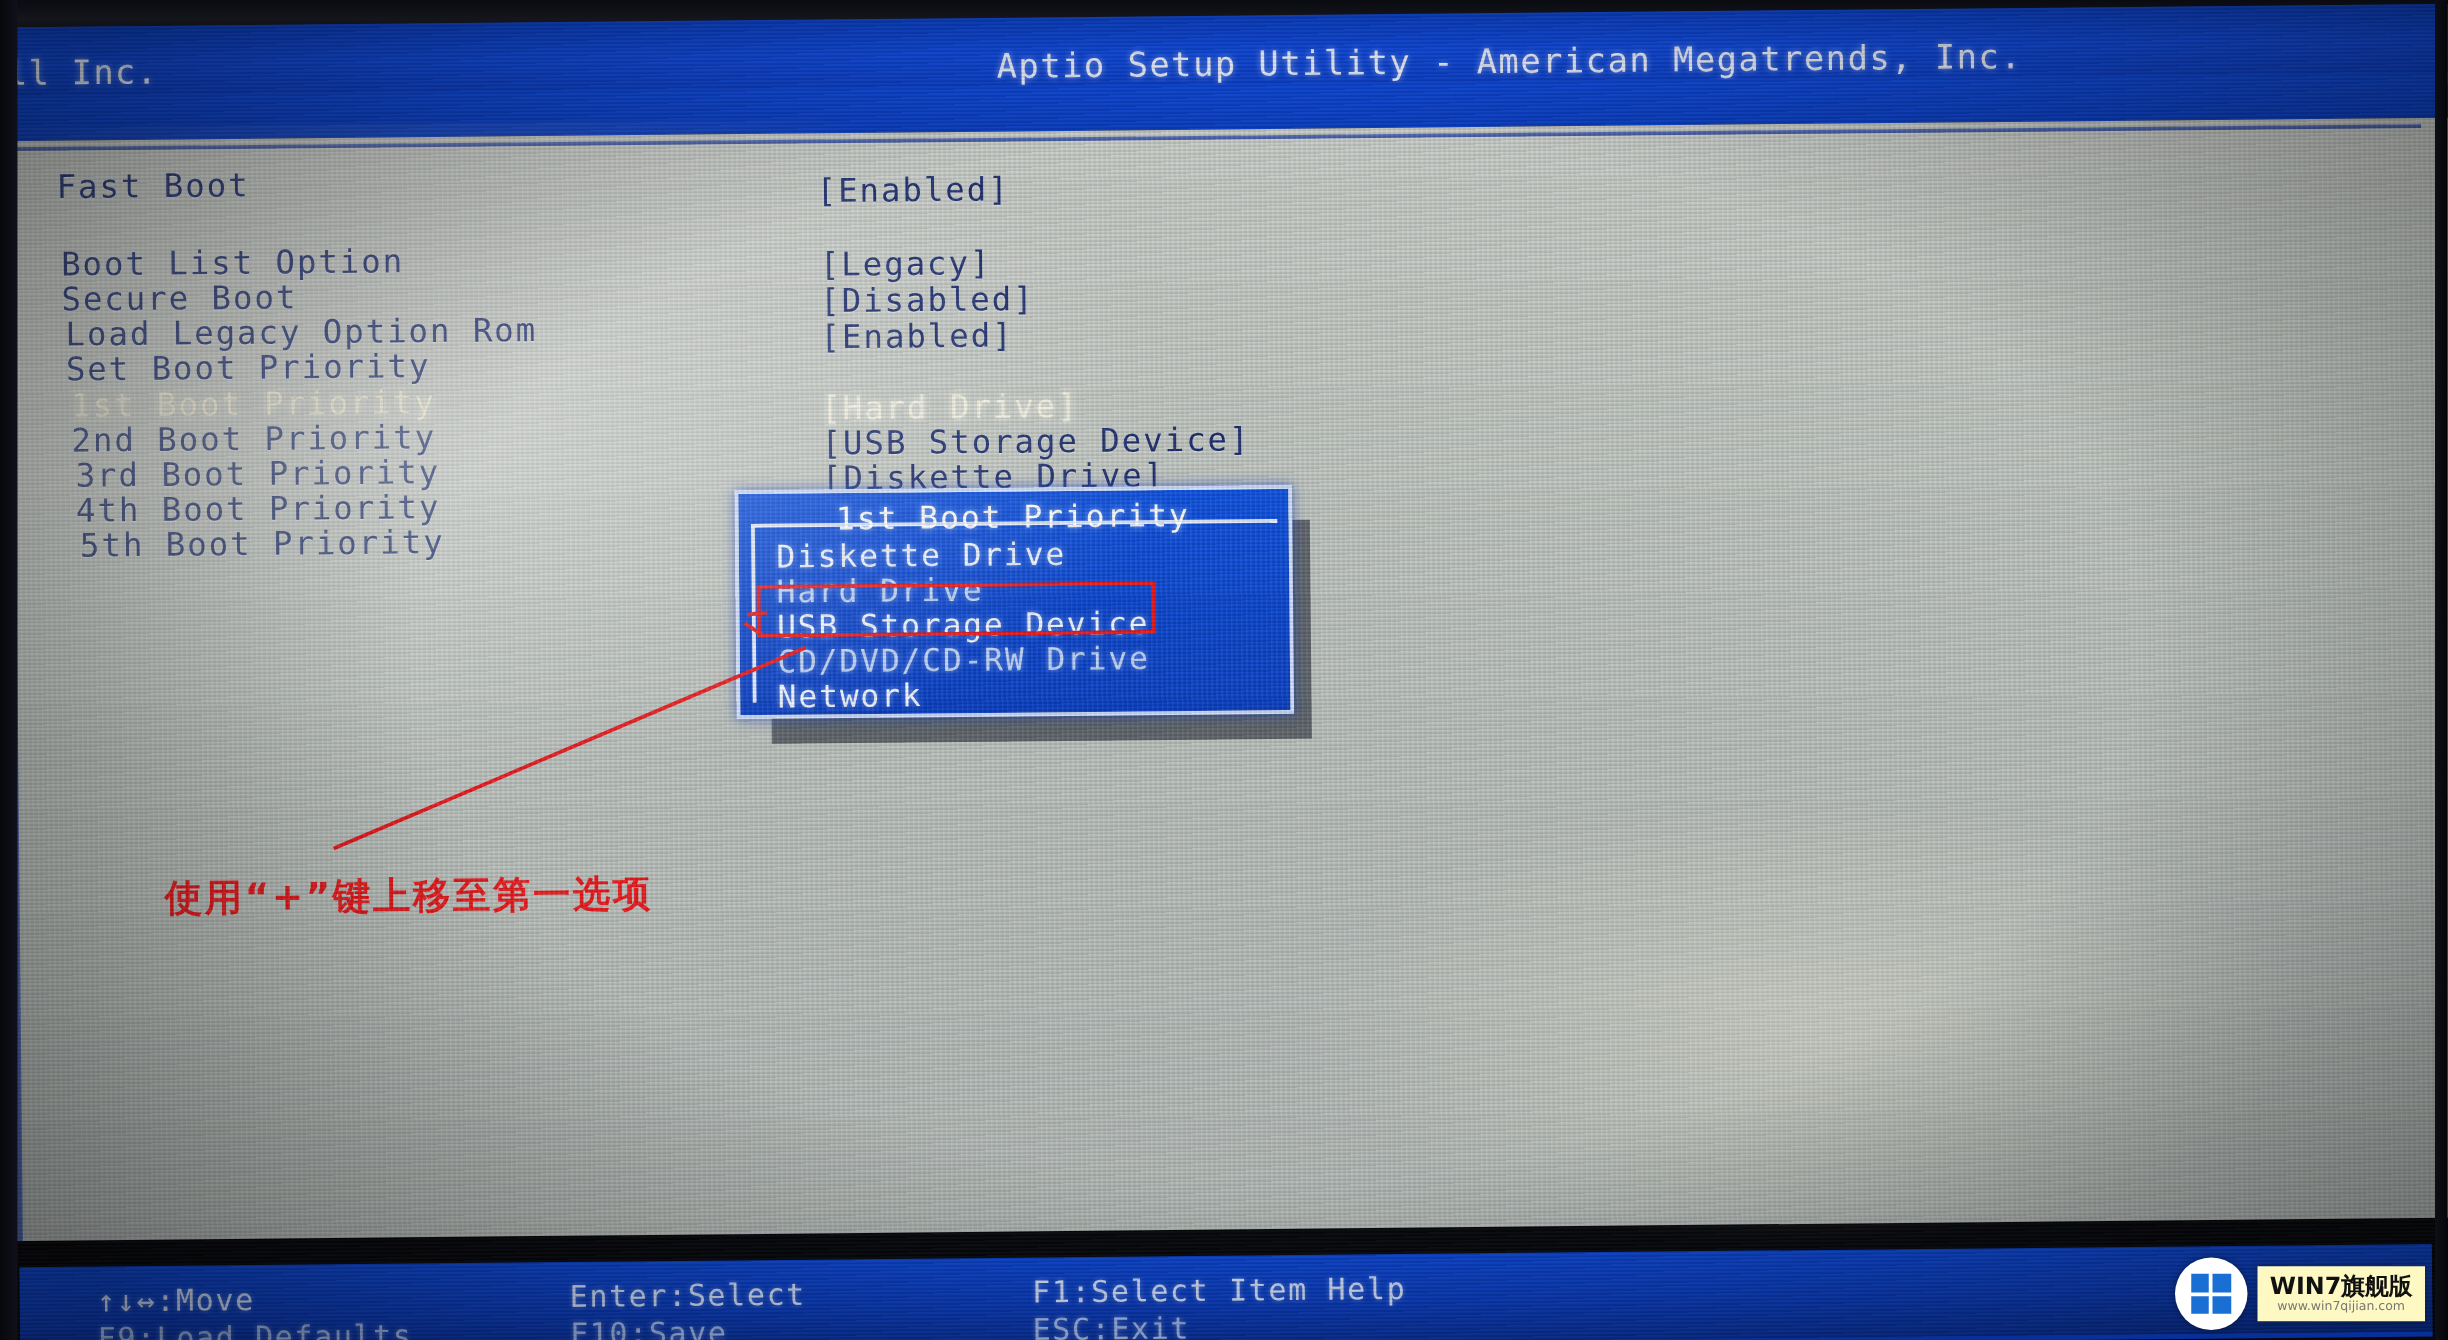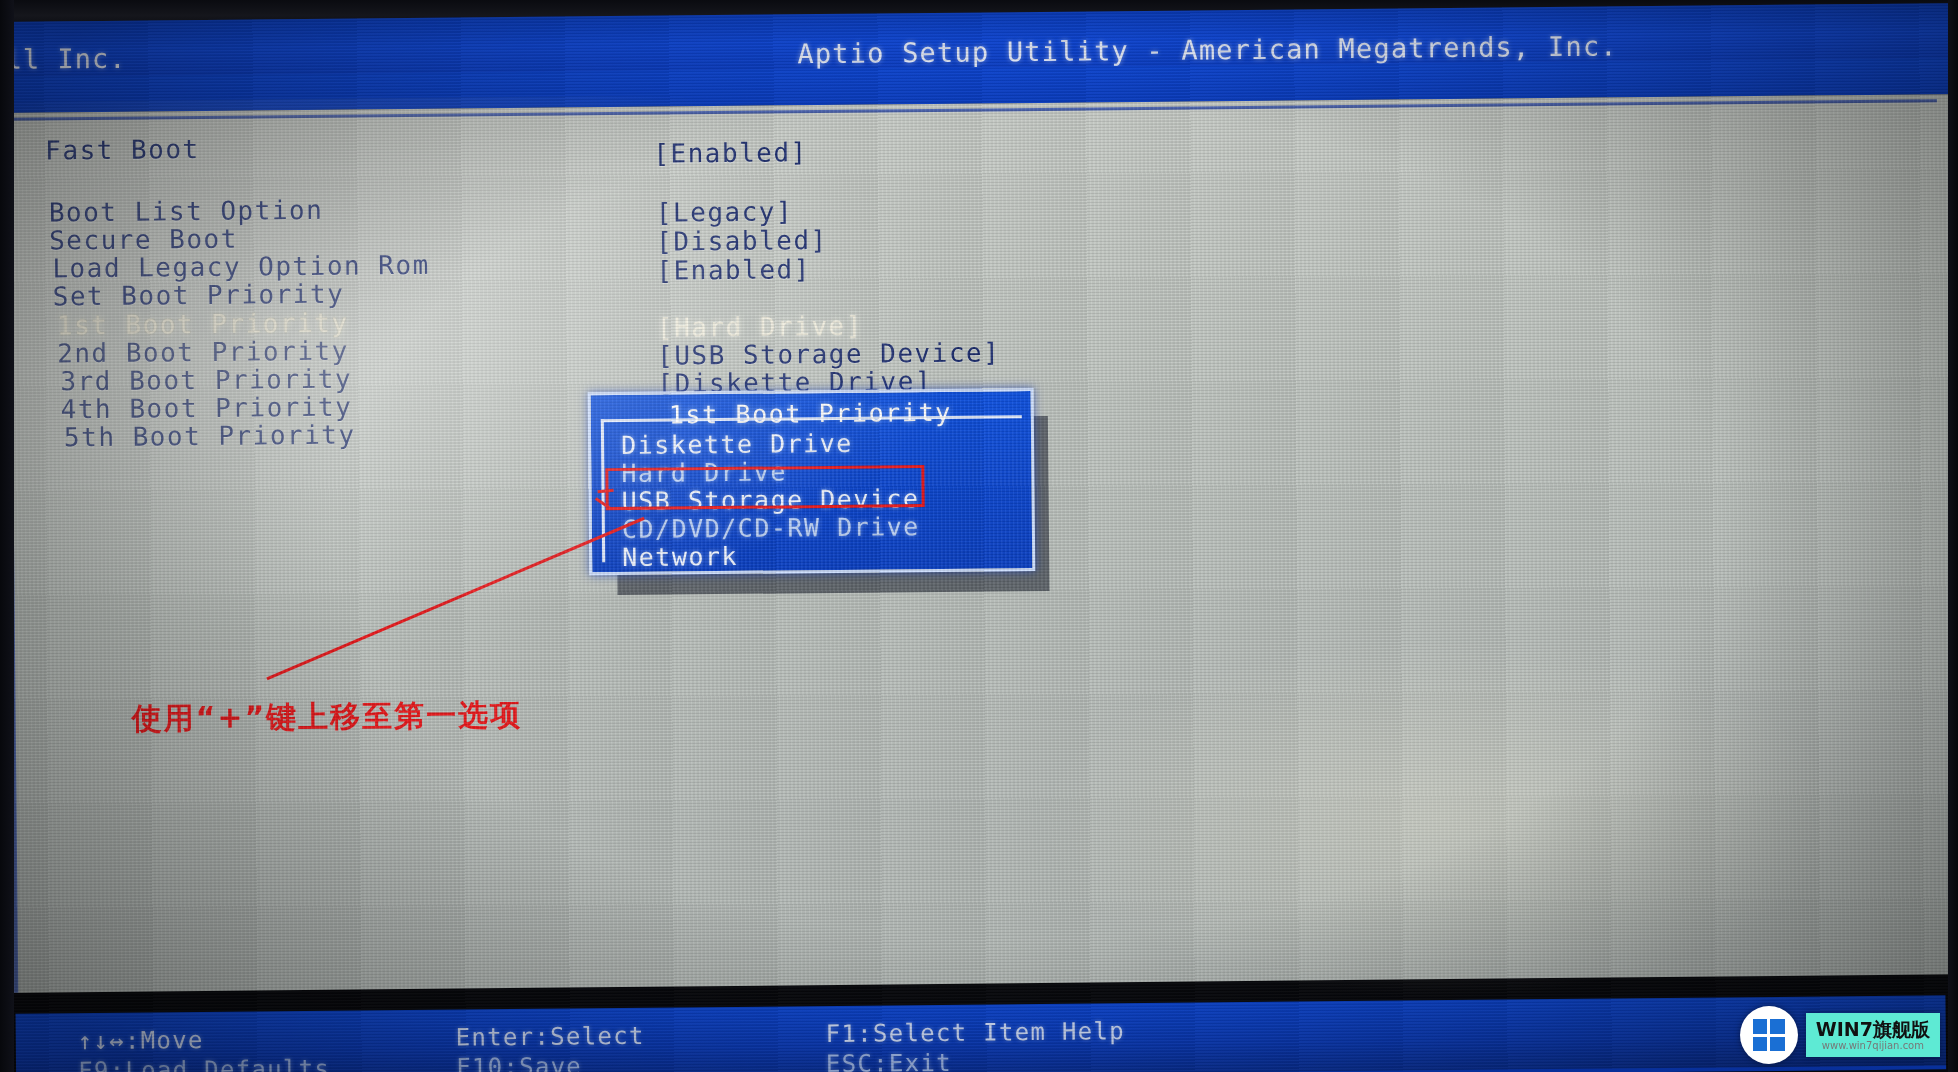--- a/index.html
+++ b/index.html
@@ -89,21 +89,21 @@
   .st{position:absolute;color:#cfdcf8;font-size:24px;letter-spacing:1.3px;white-space:nowrap;
       text-shadow:0 0 4px rgba(180,205,250,.5);}
   .st.r2{color:#9fb8ea;}
 
   
   .wm{position:absolute;right:18px;bottom:8px;display:flex;align-items:center;gap:8px;}
   .wm-badge{width:58px;height:58px;border-radius:50%;background:#ffffff;
       display:flex;align-items:center;justify-content:center;box-shadow:0 0 6px rgba(0,0,0,.4);}
   .wm-win{width:32px;height:32px;display:grid;grid-template-columns:1fr 1fr;grid-template-rows:1fr 1fr;gap:3px;}
   .wm-win i{background:#1a6fd4;display:block;}
-  .wm-text{background:#5eead4;padding:6px 10px;line-height:1.1;text-align:center;box-shadow:0 0 6px rgba(0,0,0,.35);}
+  .wm-text{background:#fef9c3;padding:6px 10px;line-height:1.1;text-align:center;box-shadow:0 0 6px rgba(0,0,0,.35);}
   .wm-main{color:#111;font-size:19px;font-weight:bold;font-family:"DejaVu Sans","Liberation Sans",sans-serif;}
   .wm-sub{color:#777;font-size:10px;font-family:"DejaVu Sans","Liberation Sans",sans-serif;}
 </style>
 </head>
 <body>
 
 <div id="photo">
 
   <div class="bezel-top"></div>
 

